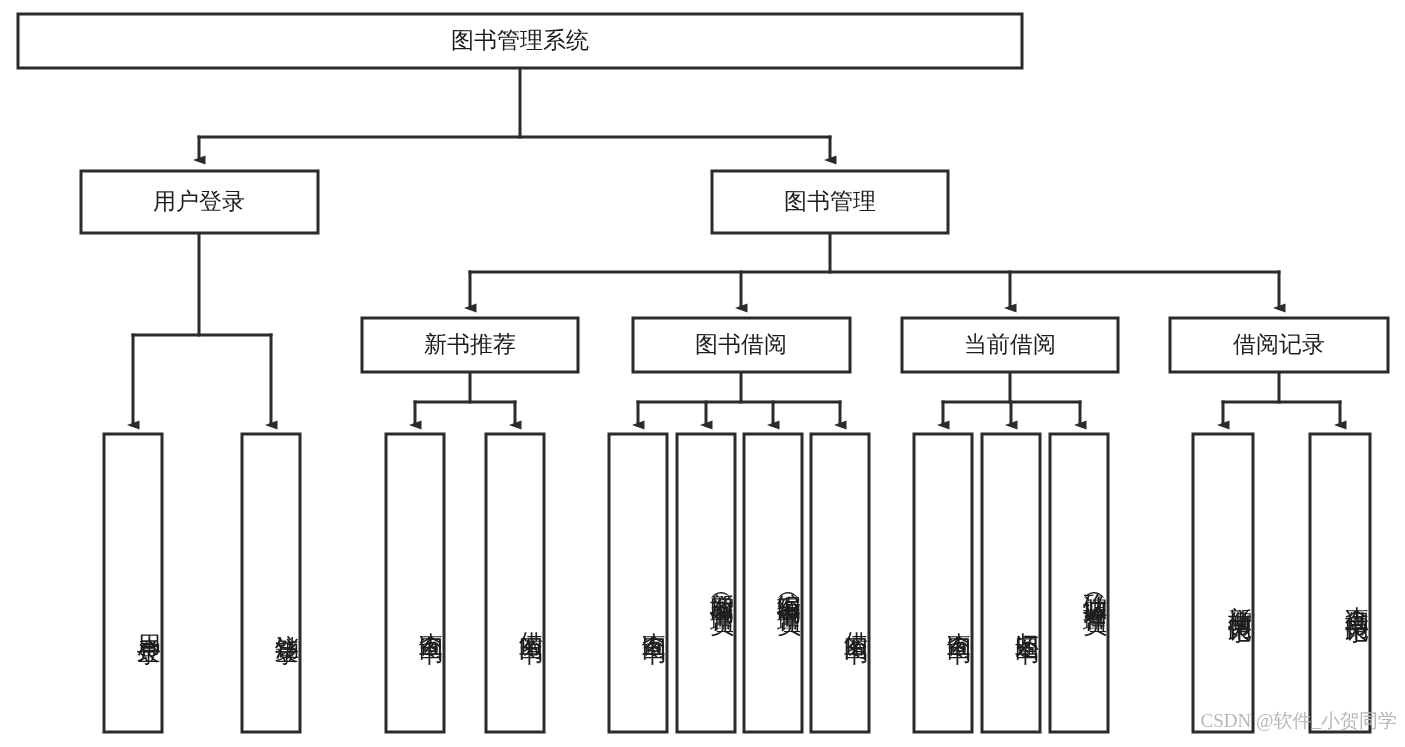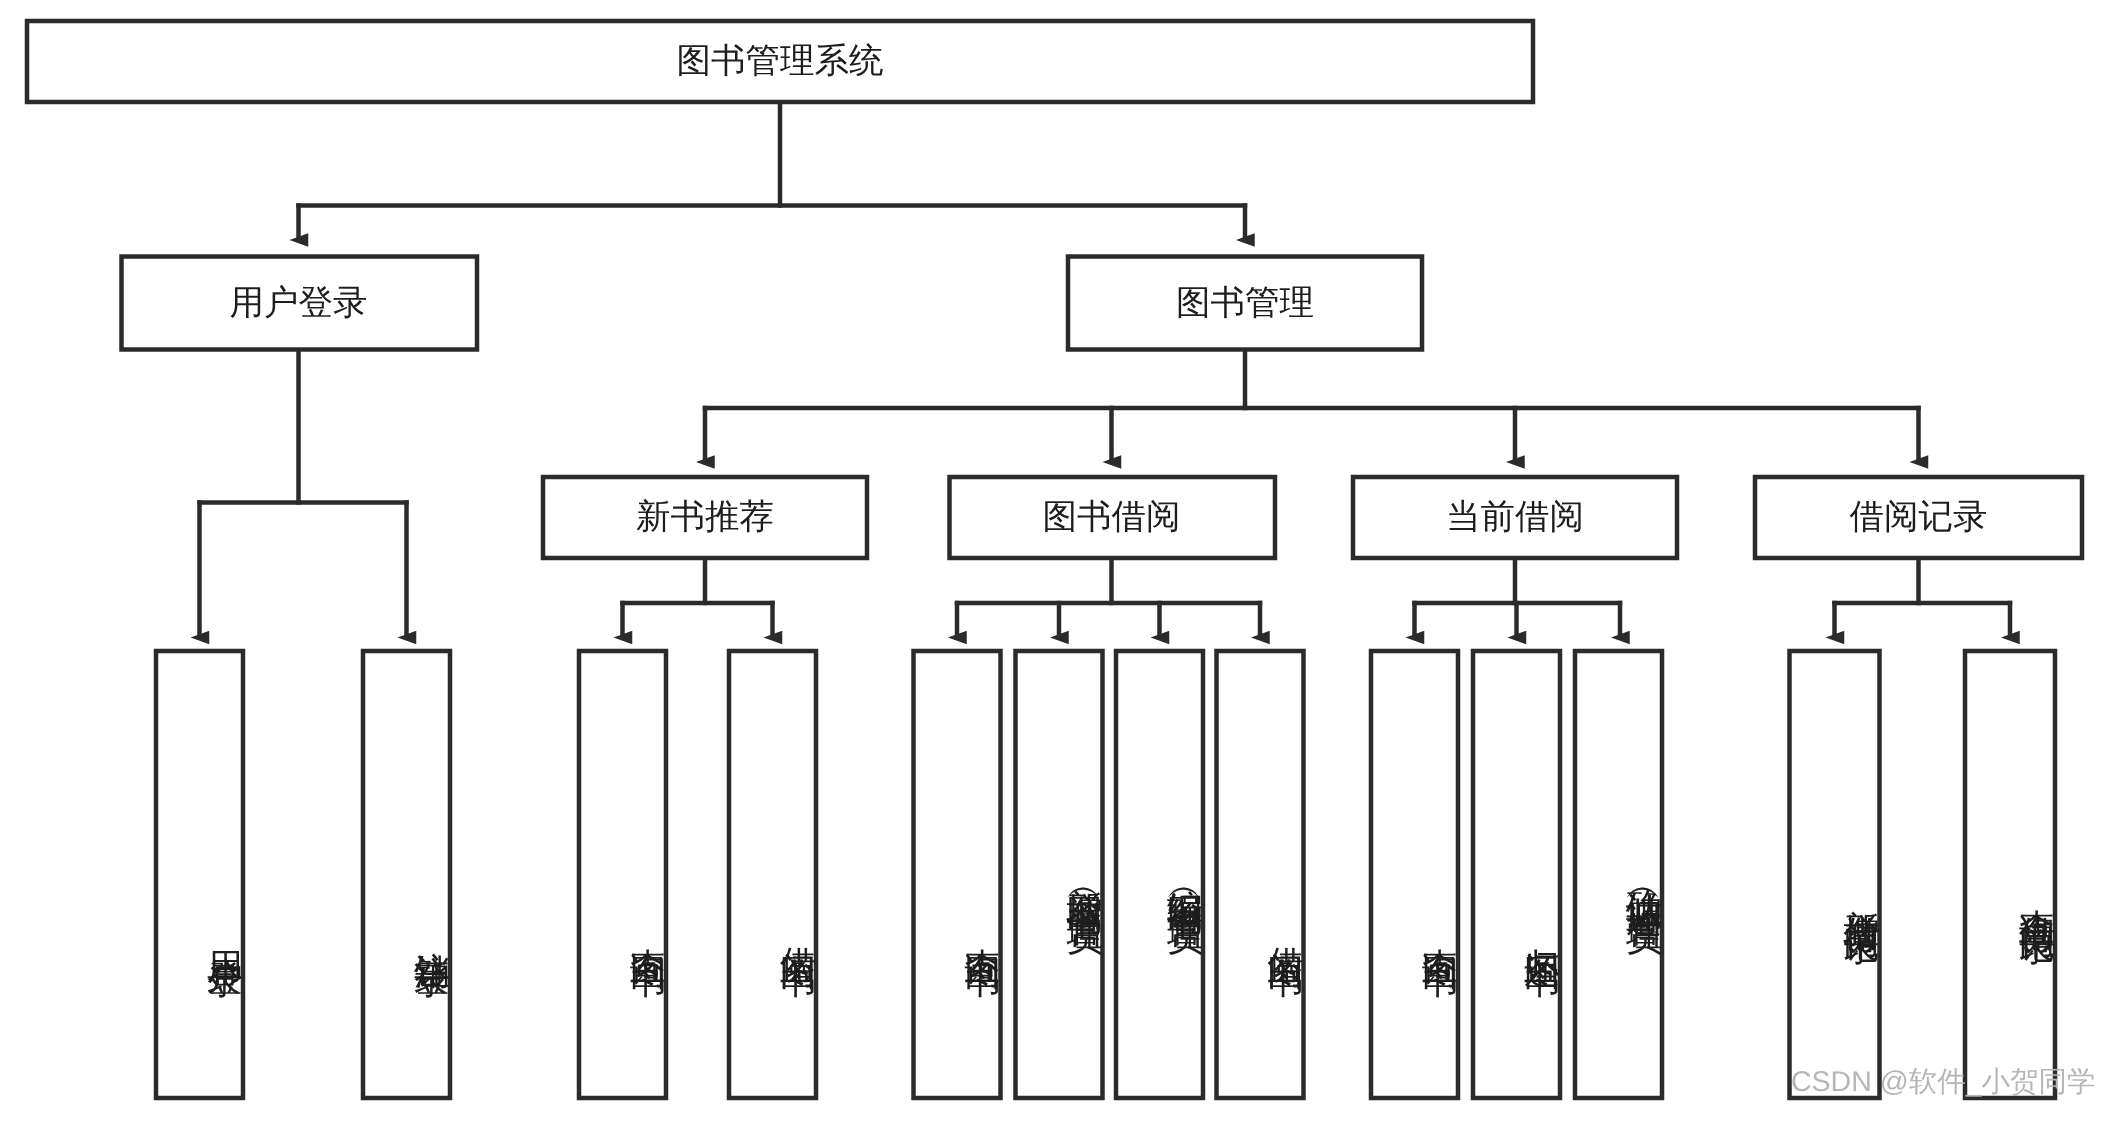--- a/index.html
+++ b/index.html
@@ -60,21 +60,21 @@
     white-space: nowrap;
     display: flex;
     align-items: flex-start;
     justify-content: center;
     pointer-events: none;
   }
   .watermark {
     position: absolute;
     right: 8px;
     bottom: 6px;
-    font-family: Liberation Sans, sans-serif;
+    font-family: Liberation Serif, serif;
     font-size: 19px;
     color: #b6b6b6;
     white-space: nowrap;
     user-select: none;
   }
 </style>
 </head>
 <body>
 
 <div id="diagram-root">

